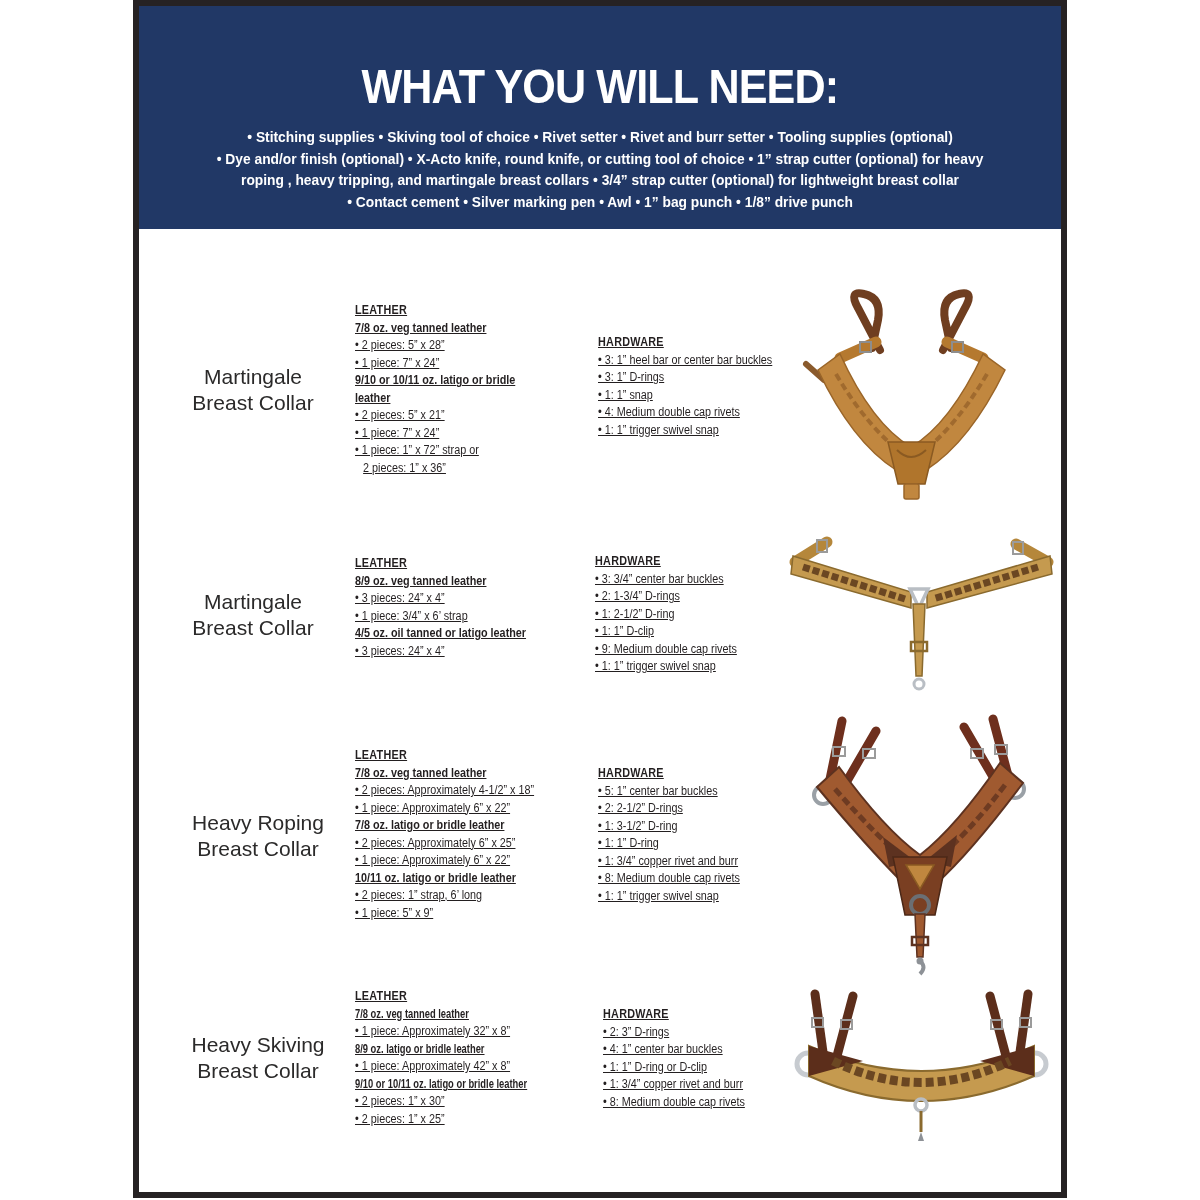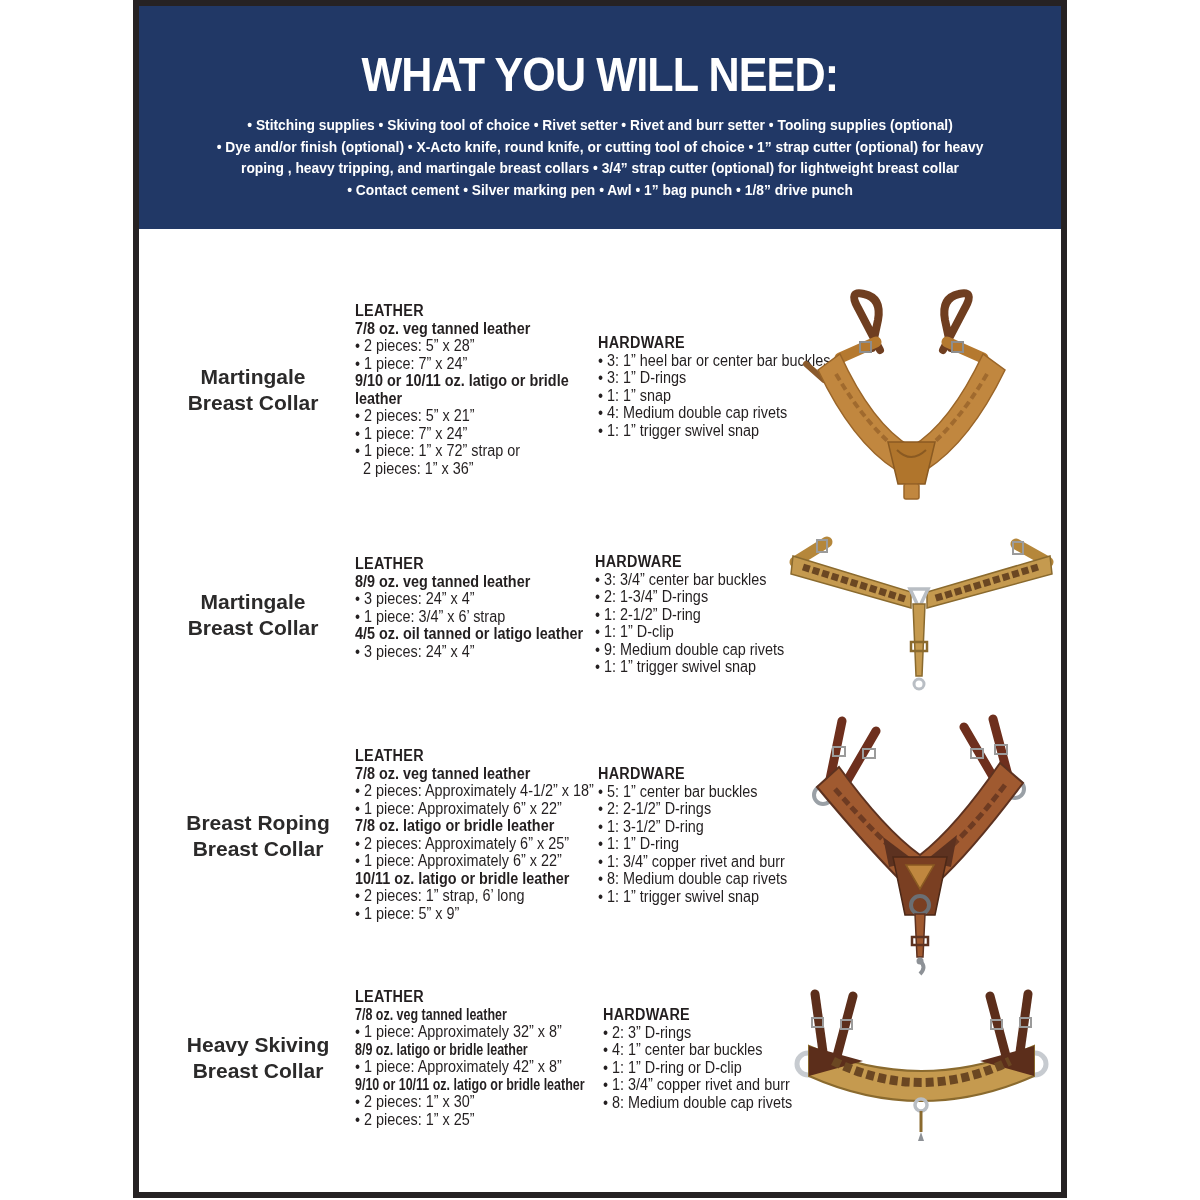--- a/index.html
+++ b/index.html
@@ -3,31 +3,31 @@
 <meta charset="utf-8">
 <style>
   html,body{margin:0;padding:0;background:#ffffff;}
   .canvas{position:relative;width:1200px;height:1200px;background:#ffffff;overflow:hidden;
           font-family:"Liberation Sans",sans-serif;color:#231f20;}
   .page{position:absolute;left:133px;top:0;width:922px;height:1186px;
         border:6px solid #262223;background:#ffffff;}
   
   .hero{position:absolute;left:0;top:0;width:100%;height:223px;background:#213866;
         text-align:center;}
-  .hero-title{margin:0;padding-top:40px;color:#ffffff;font-size:49px;font-weight:bold;
+  .hero-title{margin:12px;padding-top:40px;color:#ffffff;font-size:49px;font-weight:bold;
         letter-spacing:-1px;}
   .hero-title span{display:inline-block;transform:scaleX(0.88);transform-origin:center;}
   .hero-lines{margin-top:12px;}
   .hero-line{color:#ffffff;font-size:15px;font-weight:bold;line-height:21.5px;
         transform:scaleX(0.92);transform-origin:center;white-space:nowrap;}
   
   .collar-section{position:absolute;left:0;top:0;width:0;height:0;}
-  .label{position:absolute;text-align:center;font-weight:bold;font-size:21px;
+  .label{position:absolute;text-align:center;font-weight:normal;font-size:21px;
         line-height:26px;color:#2b2a2a;}
-  .col{position:absolute;font-size:16px;line-height:17.5px;}
+  .col{position:absolute;font-size:12px;line-height:17.5px;text-decoration:underline;}
   .line{white-space:nowrap;transform:scaleX(0.9);transform-origin:left center;}
   .head{font-weight:bold;letter-spacing:.3px;}
   .sub{font-weight:bold;}
   .cont{padding-left:9px;}
   .s4 .sub{transform:scaleX(0.78);}
   .illus{position:absolute;}
 </style>
 </head>
 <body>
 
@@ -119,21 +119,21 @@
         <path d="M259,63 L154,95" fill="none" stroke="#6B4722" stroke-width="7" stroke-dasharray="7 3"></path>
         <path d="M131,85 L149,85 L140,104 Z" fill="none" stroke="#b9bec4" stroke-width="3.5"></path>
         <path d="M134,100 L146,100 L143,172 L137,172 Z" fill="#C59A4F" stroke="#8a6a2e" stroke-width="1.5"></path>
         <rect x="132" y="138" width="16" height="9" fill="none" stroke="#8a6a2e" stroke-width="2.5"></rect>
         <circle cx="140" cy="180" r="5" fill="none" stroke="#b9bec4" stroke-width="3"></circle>
       </svg>
     </div>
 
     <div class="collar-section s3">
       <div class="label" style="left:14px;top:804px;width:210px;">
-        <div>Breast Roping</div>
+        <div>Heavy Roping</div>
         <div>Breast Collar</div>
       </div>
       <div class="col" style="left:216px;top:741px;width:250px;">
           <div class="line head">LEATHER</div>
           <div class="line sub">7/8 oz. veg tanned leather</div>
           <div class="line bullet">• 2 pieces: Approximately 4-1/2” x 18”</div>
           <div class="line bullet">• 1 piece: Approximately 6” x 22”</div>
           <div class="line sub">7/8 oz. latigo or bridle leather</div>
           <div class="line bullet">• 2 pieces: Approximately 6” x 25”</div>
           <div class="line bullet">• 1 piece: Approximately 6” x 22”</div>

